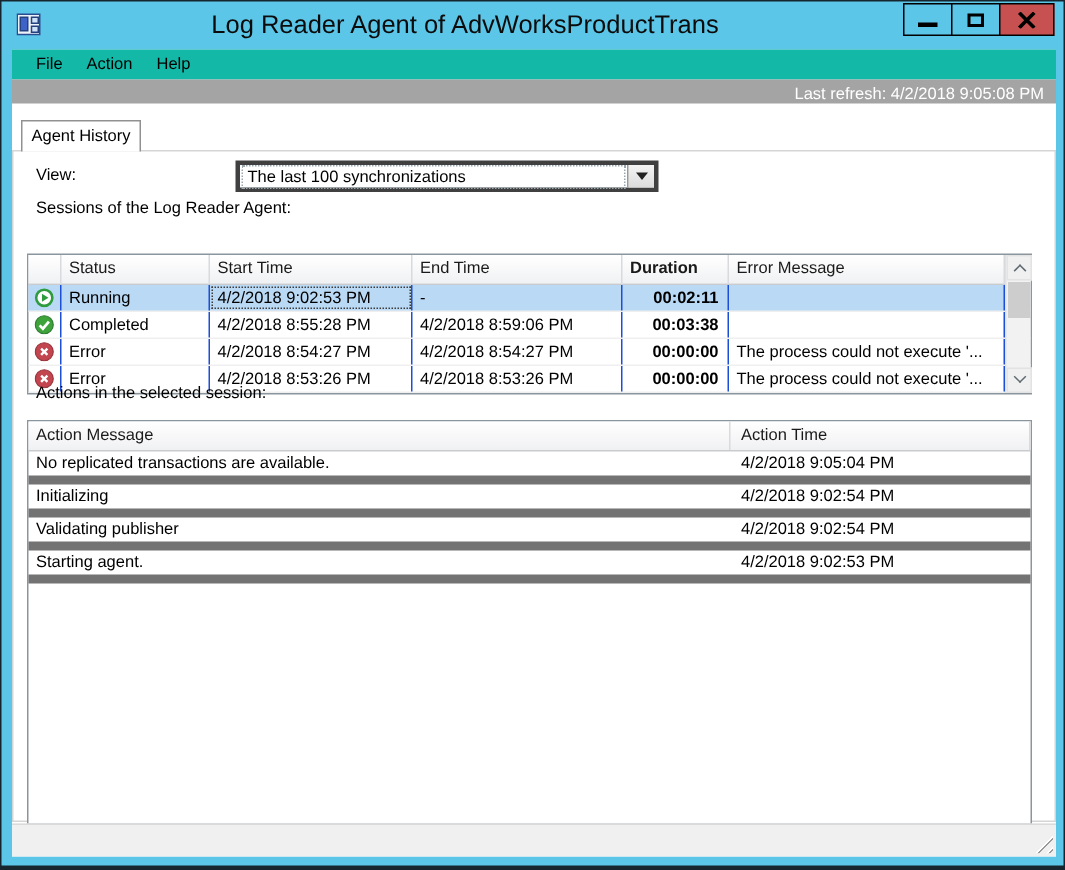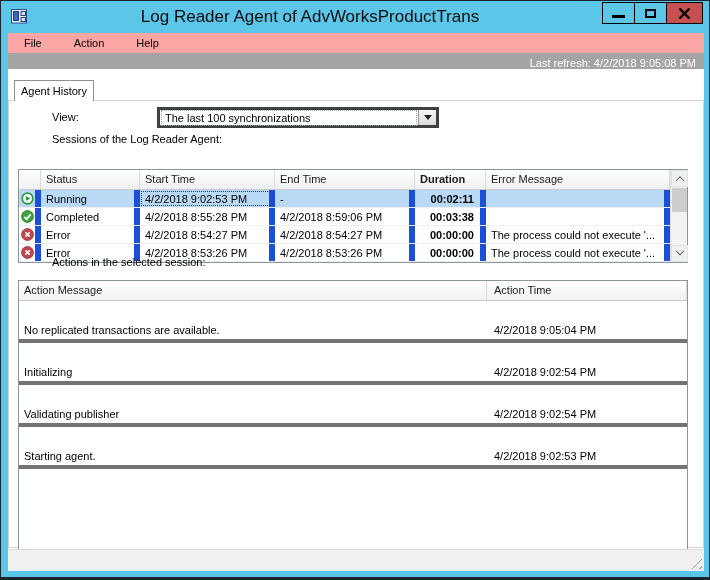--- a/index.html
+++ b/index.html
@@ -18,35 +18,35 @@
   .cbtn { height:22px; border:1px solid #000; margin-left:-1px;
           display:flex; align-items:center; justify-content:center; cursor:default; }
   .cbtn.min,.cbtn.max { width:33px; background:#5bc6e8; }
   .cbtn.close { width:37px; background:#c75050; }
   .glyph-min { width:13px; height:3px; background:#000; margin-top:6px; }
   .glyph-max { width:11px; height:9px; border:2px solid #000; background:transparent; }
 
   
   .client { position:absolute; left:7px; top:32px; width:696px; height:538px; background:#fff; }
 
-  .menubar { position:absolute; left:0; top:0; width:100%; height:20px; background:#fca5a5;
-             display:flex; align-items:center; padding-left:8px;gap:16px; }
+  .menubar { position:absolute; left:0; top:0; width:100%; height:20px; background:#14b8a6;
+             display:flex; align-items:center; padding-left:8px; }
   .menu-item { padding:2px 8px; cursor:default; }
 
   .refreshbar { position:absolute; left:0; top:20px; width:100%; height:16px; background:#a4a4a4;
                 color:#fff; line-height:20px; text-align:right; padding-right:8px; }
 
   .tab { position:absolute; left:6px; top:47px; width:80px; height:21px; background:#fff;
          border:1px solid #919191; border-bottom:none; z-index:2;
          text-align:center; line-height:20px; }
 
   .panel { position:absolute; left:0; top:67px; width:696px; height:448px;
            background:#fff; border:1px solid #d5d5d5; }
 
-  .lbl { position:absolute; white-space:nowrap;margin-left:28px; }
+  .lbl { position:absolute; white-space:nowrap; }
   .view-lbl { left:15px; top:10px; }
   .sess-lbl { left:15px; top:32px; }
   .act-lbl  { left:15px; top:155px; }
 
   
   .combo { position:absolute; left:148px; top:6px; width:282px; height:21px;
            border:3px solid #404040; background:#fff; display:flex; align-items:center; }
   .combo-text { flex:1; margin:1px 2px; padding:1px 3px; outline:1px dotted #9aa7b0; white-space:nowrap; }
   .combo-btn { width:18px; height:100%; border-left:1px solid #999;
                background:linear-gradient(#f4f4f4,#dcdcdc);
@@ -58,42 +58,42 @@
   .grid { position:absolute; background:#fff; border:1px solid #8a959d; }
   .hrow { display:flex; height:20px; background:linear-gradient(#ffffff,#f0f1f3);
           border-bottom:1px solid #c9cbce; }
   .hc { border-right:1px solid #d8dadd; padding:3px 0 0 5px; white-space:nowrap; overflow:hidden; color:#1a1a1a; }
   .drow { display:flex; }
   .tc { padding-left:5px; white-space:nowrap; overflow:hidden; display:flex; align-items:center; }
 
   
   #t1 { left:9px; top:68px; width:670px; height:94px; }
   #t1 .drow { height:18px; border-bottom:1px solid #efefef; }
-  #t1 .tc { border-right:6px solid #1d4ed8; }
+  #t1 .tc { border-right:1px solid #1d4ed8; }
   .c0{width:22px; justify-content:center; padding-left:0;}
   .c1{width:99px;} .c2{width:135px;} .c3{width:140px;}
   .c4{width:71px; justify-content:flex-end; padding-right:6px;font-weight:bold;}
   .c5{width:184px;}
   .sel { background:#b9d9f5; }
   .focus-cell { outline:1px dotted #3c3c3c; outline-offset:-2px; }
 
   
   .vscroll { position:absolute; right:0; top:0; bottom:0; width:17px; background:#f2f2f2;
              border-left:1px solid #e0e0e0; }
   .sbtn { position:absolute; left:0; width:17px; height:17px; background:#f0f0f0;
           border:1px solid #e3e3e3; display:flex; align-items:center; justify-content:center; }
   .sbtn.up{ top:0; } .sbtn.down{ bottom:0; }
   .chev { width:6px; height:6px; border-left:1.6px solid #5f6a70; border-top:1.6px solid #5f6a70; }
   .chev.up { transform:rotate(45deg) translate(1px,1px); }
   .chev.down { transform:rotate(225deg) translate(2px,2px); }
   .sthumb { position:absolute; left:1px; top:18px; width:15px; height:24px; background:#cdcdcd; }
 
   
   #t2 { left:9px; top:179px; width:670px; height:270px; }
-  #t2 .drow { height:22px; border-bottom:4px solid #737373;margin-top:20px; }
+  #t2 .drow { height:22px; border-bottom:6px solid #737373; }
   .a0{width:468px;} .a1{width:200px; padding-left:7px;}
 
   .status-ico { width:13px; height:13px; display:block; }
 
   
   .statusstrip { position:absolute; left:0; top:516px; width:696px; height:22px;
                  background:#f0f0f0; border-top:1px solid #dadada; }
   .grip { position:absolute; right:2px; bottom:2px; width:13px; height:13px;
           background:repeating-linear-gradient(135deg,#ffffff 0 1px,#9a9a9a 1px 2px,transparent 2px 5px);
           clip-path:polygon(100% 0,100% 100%,0 100%); }

